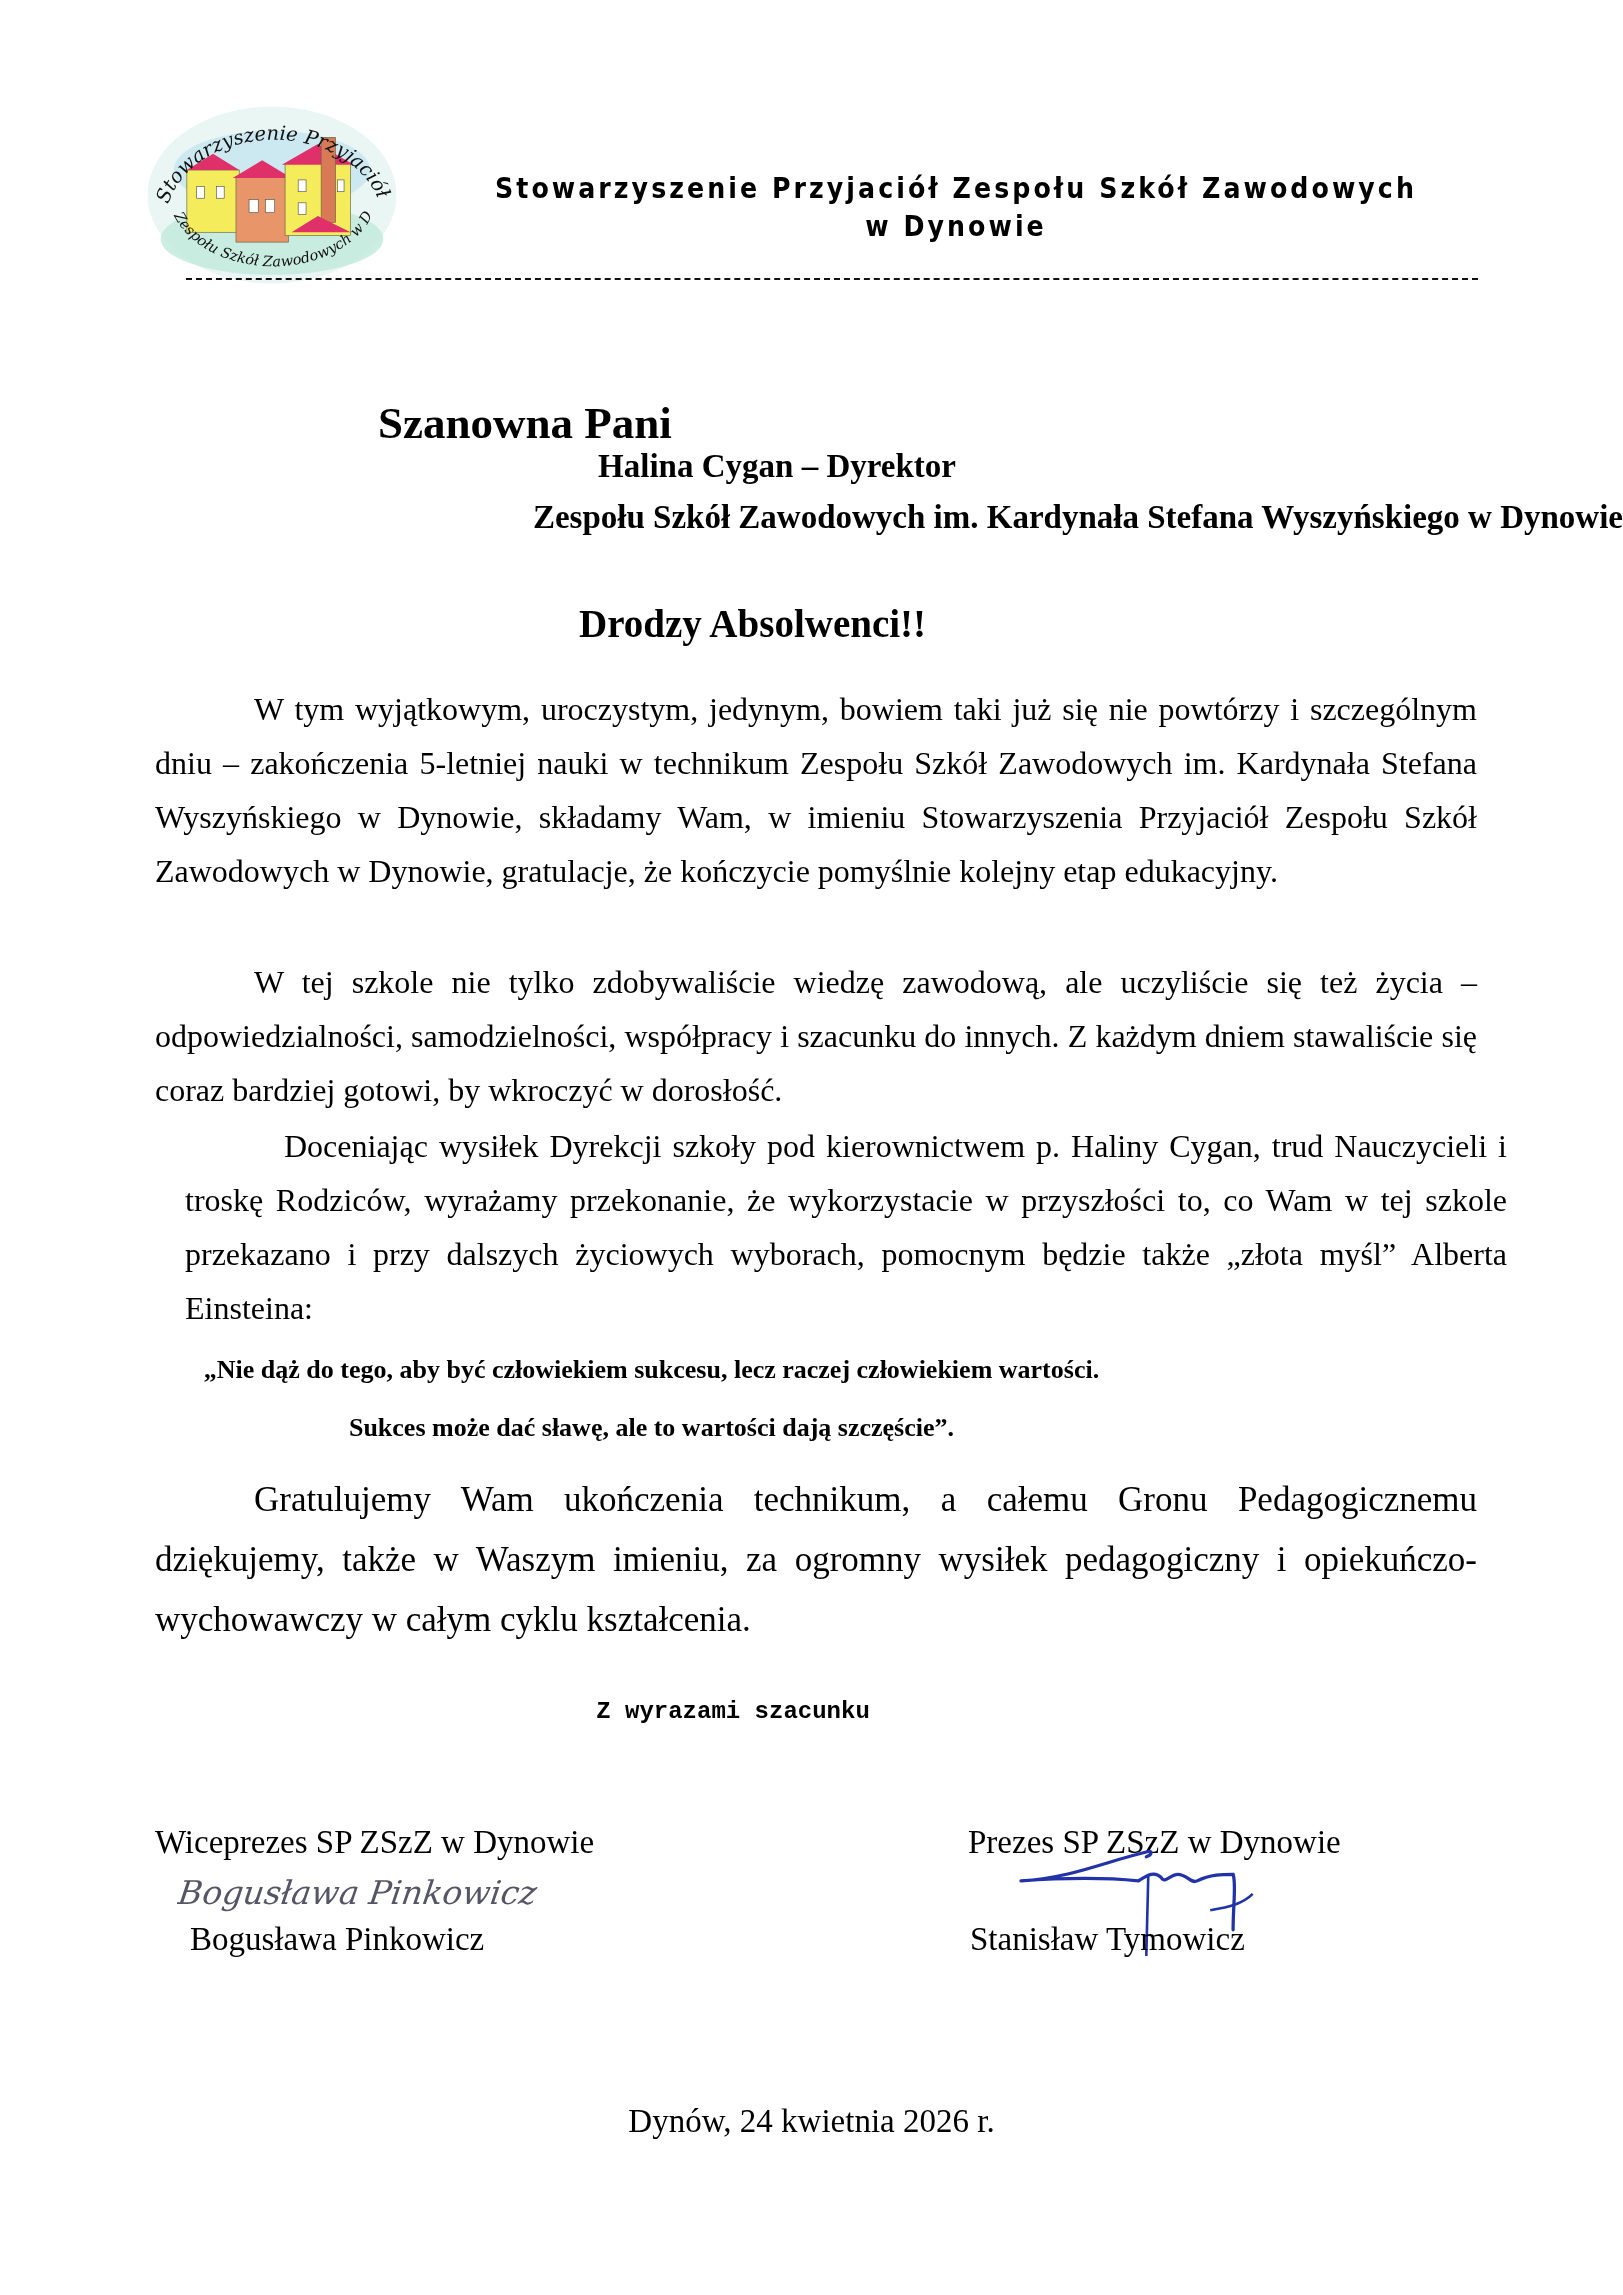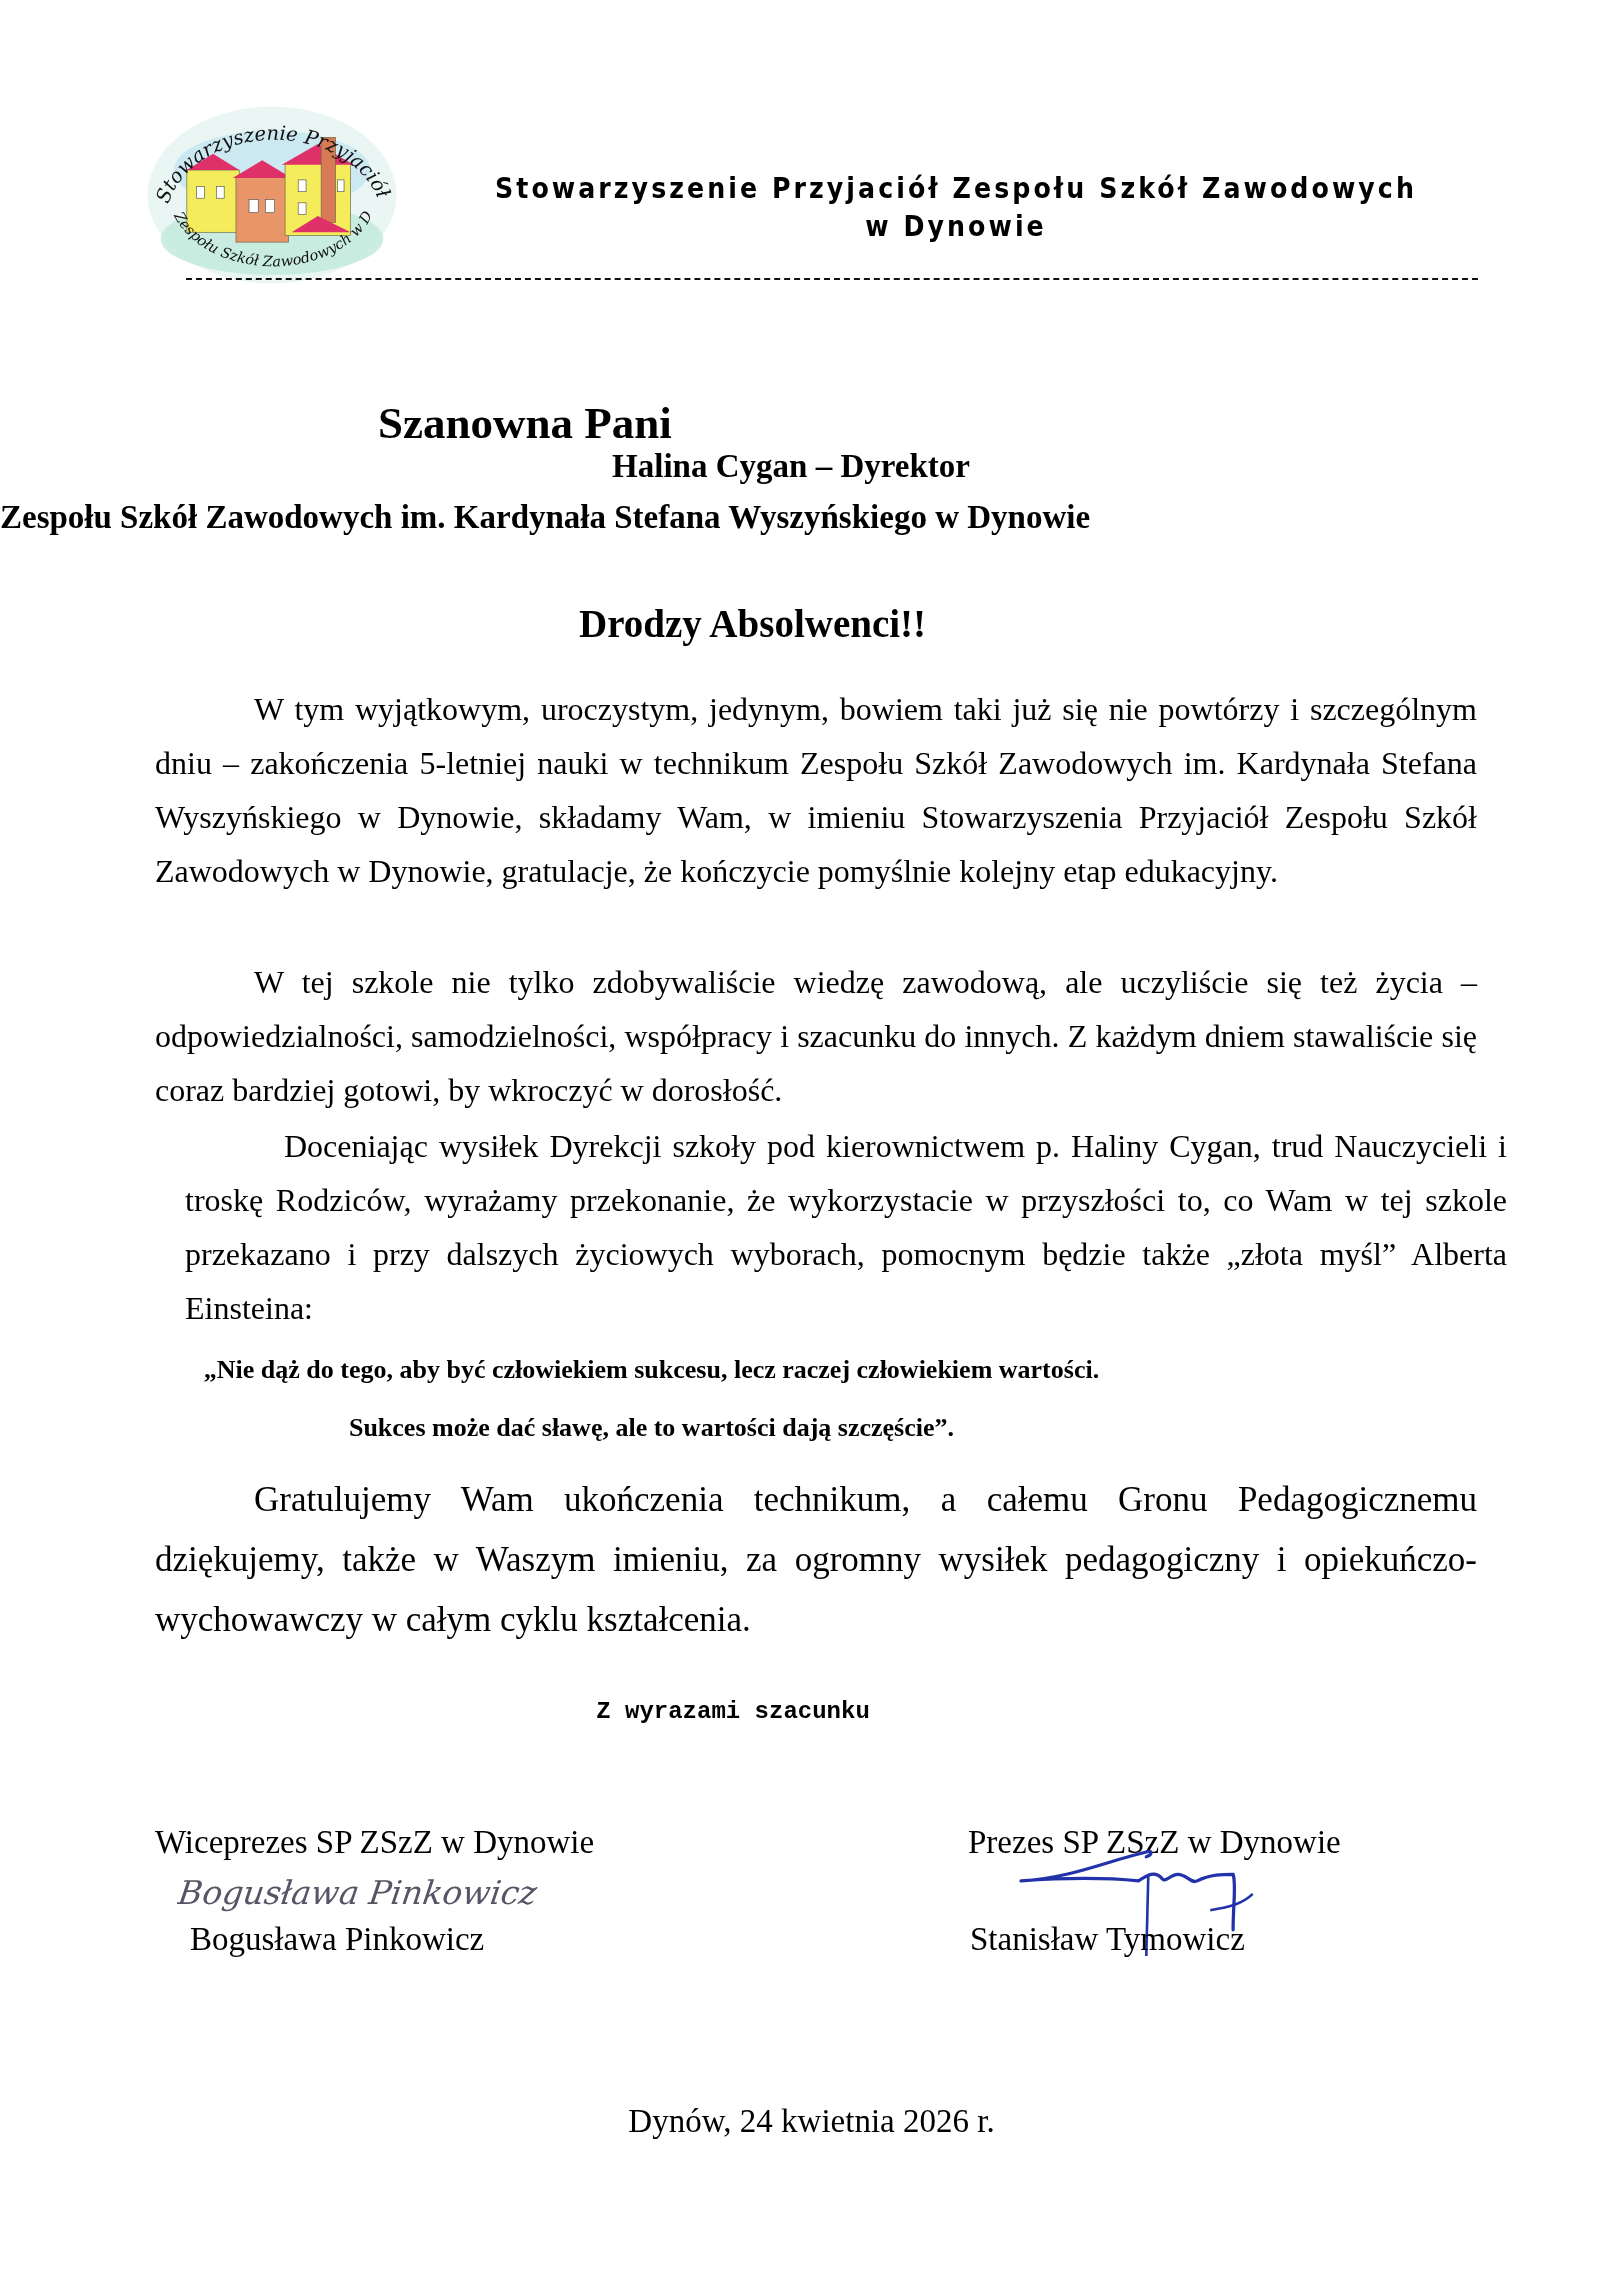--- a/index.html
+++ b/index.html
@@ -10,22 +10,22 @@
   .logo { position: absolute; left: 141px; top: 98px; width: 262px; height: 190px; }
   .org-name { position: absolute; left: 452px; top: 169px; width: 1008px; text-align: center;
     font-family: "DejaVu Sans", sans-serif; font-size: 27.5px; letter-spacing: 3.3px; line-height: 38px;
     transform: scaleX(0.92); transform-origin: center; font-weight: bold; }
   .header-rule { position: absolute; left: 186px; top: 278px; width: 1292px; height: 0;
     border-top: 2.6px dashed #111; }
 
   .abs { position: absolute; white-space: nowrap; }
 
   .addr1 { left: 378px; top: 397px; font-size: 45px; font-weight: bold; }
-  .addr2 { left: 0; width: 1554px; text-align: center; top: 448px; font-size: 33px; font-weight: bold; padding-left: 14px; }
-  .addr3 { left: 0; width: 1623px; text-align: left; top: 499px; font-size: 33px; font-weight: bold; }
+  .addr2 { left: 0; width: 1554px; text-align: center; top: 448px; font-size: 33px; font-weight: bold; padding-left: 0; }
+  .addr3 { left: 0; width: 1623px; text-align: right; top: 499px; font-size: 33px; font-weight: bold; }
 
   .greeting { left: 0; width: 1505px; text-align: center; top: 601px; font-size: 39px; font-weight: bold; }
 
   .body-text { position: absolute; left: 155px; width: 1322px; font-size: 32px; line-height: 54px;
     text-align: justify; text-align-last: left; }
   .body-text p { margin: 0; text-indent: 99px; }
 
   .p1 { top: 682px; }
   .p2 { top: 955px; }
   .p3 { top: 1119px; margin-left: 30px; }

